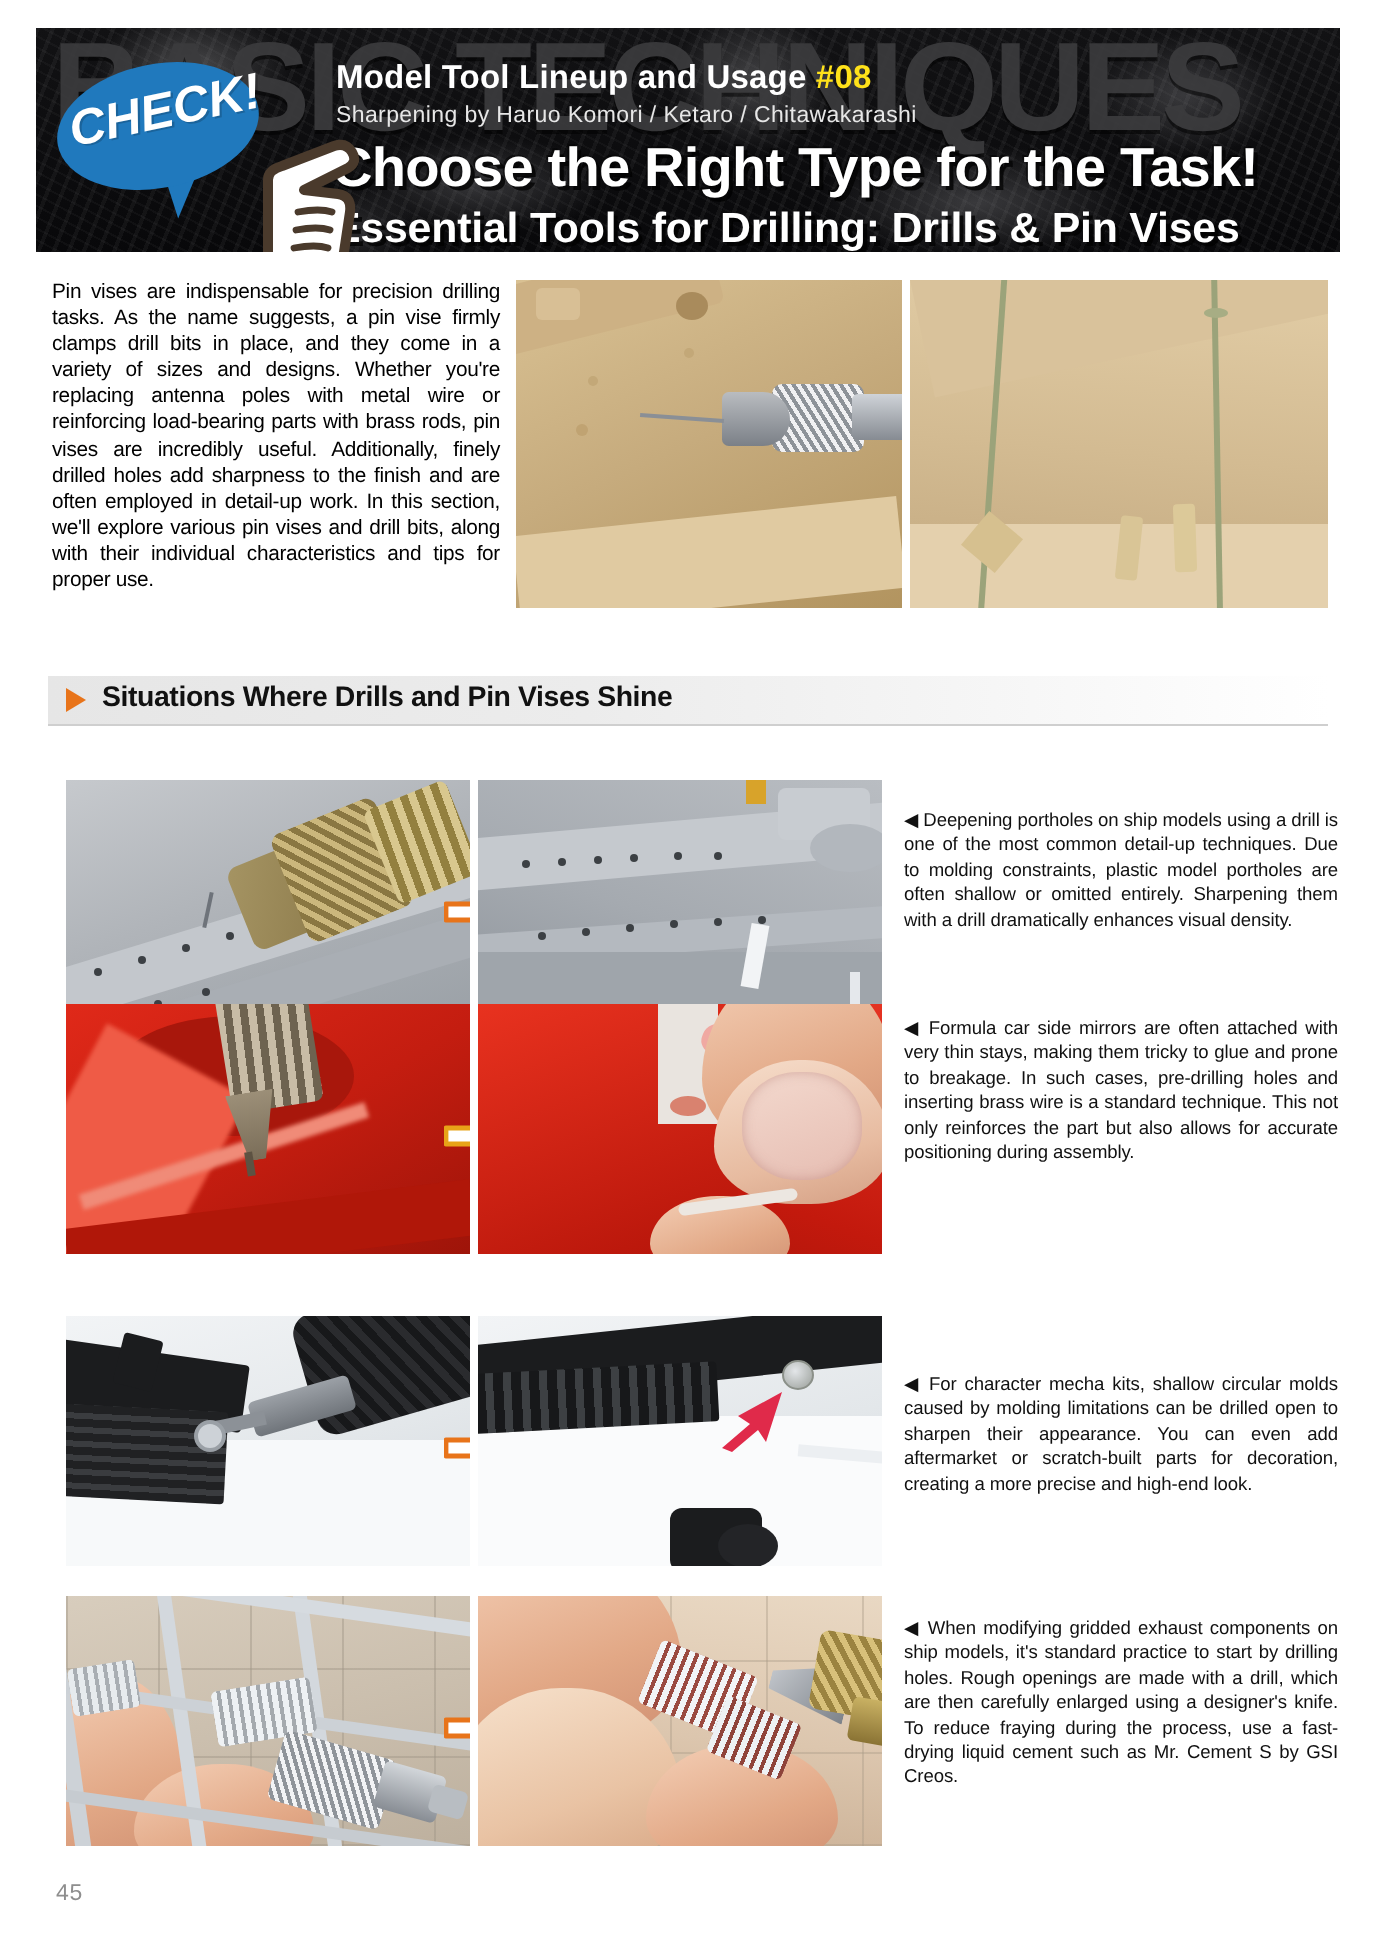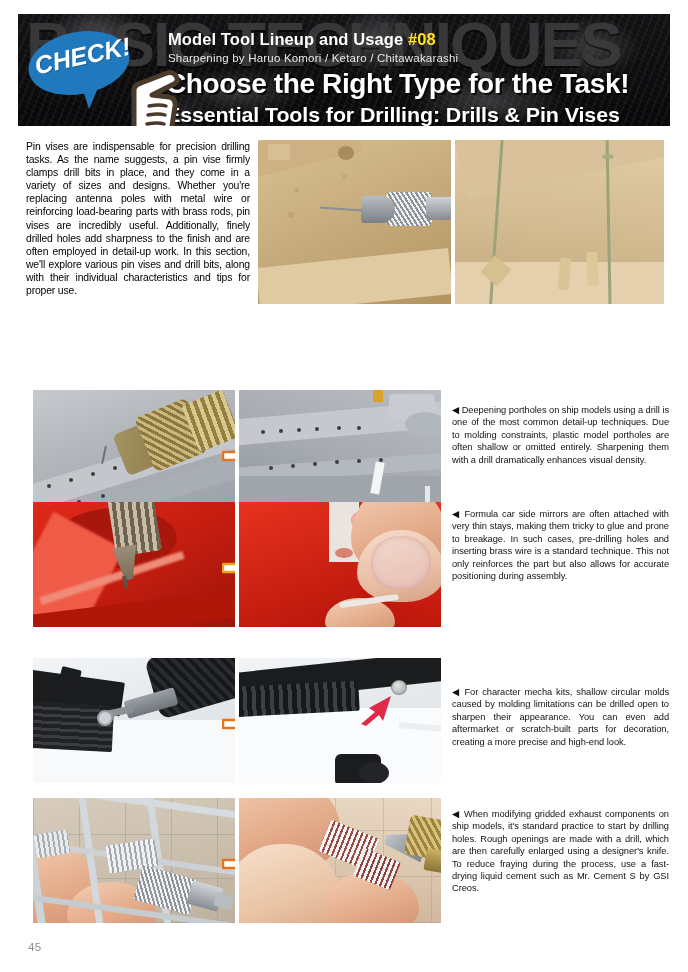--- a/index.html
+++ b/index.html
@@ -229,20 +229,24 @@
       <div style="position:absolute;left:0;top:122px;width:209px;height:44px;background:#e4d0ad"></div>
       <div style="position:absolute;left:40px;top:-6px;width:3px;height:172px;background:#9ba37a;transform:rotate(4deg)"></div>
       <div style="position:absolute;left:152px;top:-6px;width:3px;height:172px;background:#9ba37a;transform:rotate(-1deg)"></div>
       <div style="position:absolute;left:147px;top:14px;width:12px;height:5px;border-radius:50%;background:#a7ad84"></div>
       <div style="position:absolute;left:30px;top:120px;width:22px;height:22px;background:#d6c08f;transform:rotate(40deg)"></div>
       <div style="position:absolute;left:104px;top:118px;width:11px;height:32px;background:#d9c596;border-radius:2px;transform:rotate(6deg)"></div>
       <div style="position:absolute;left:132px;top:112px;width:11px;height:34px;background:#dcc999;border-radius:2px;transform:rotate(-2deg)"></div>
     </div>
   </div>
 
+  <div class="sec">
+    <div class="sec-tri"></div>
+    <div class="sec-label">Situations Where Drills and Pin Vises Shine</div>
+  </div>
 
   <div class="row" style="top:390px">
     <div class="photos">
       <div class="ph">
         <div class="scene s-ship"></div>
         <div class="deckband" style="left:-10px;top:62px;width:230px;height:26px;transform:rotate(-17deg);background:#c3c7cc"></div>
         <div class="deckband" style="left:-10px;top:96px;width:230px;height:22px;transform:rotate(-17deg);background:#a9aeb4"></div>
         <div class="hole" style="left:14px;top:94px"></div>
         <div class="hole" style="left:36px;top:88px"></div>
         <div class="hole" style="left:58px;top:82px"></div>

